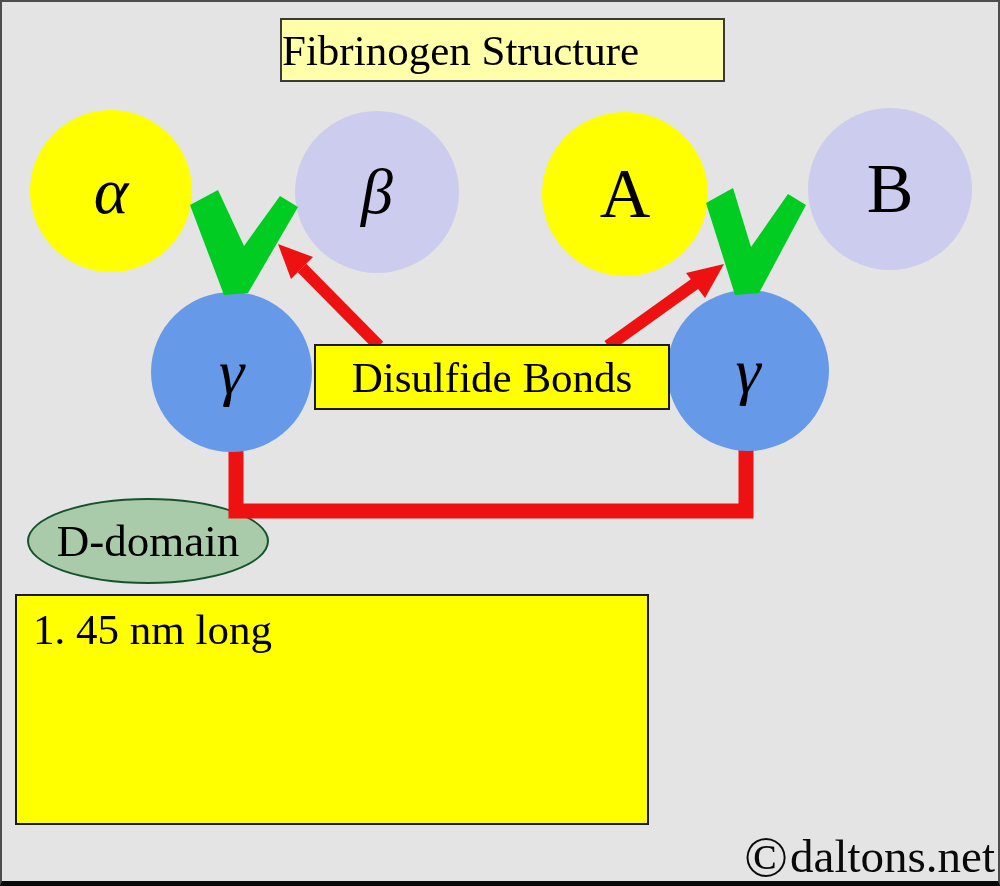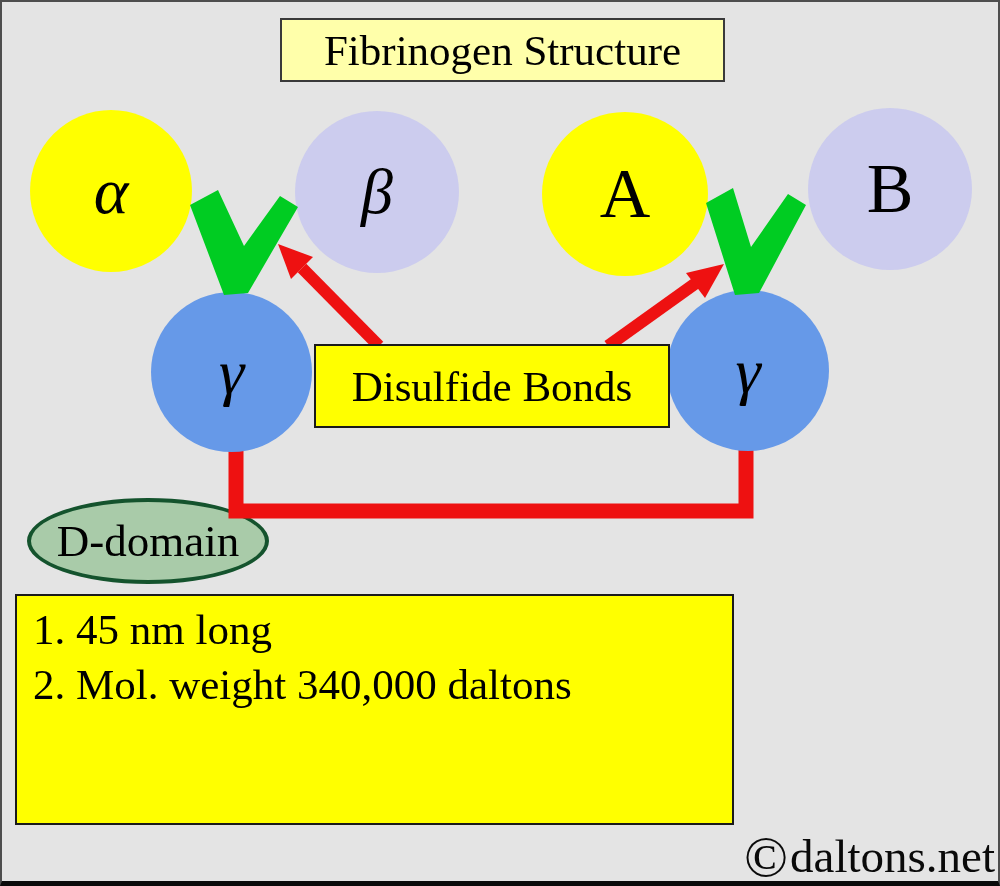--- a/index.html
+++ b/index.html
@@ -17,21 +17,21 @@
     color: #000;
   }
 
   .layer-svg { position: absolute; left: 0; top: 0; width: 1000px; height: 886px; }
   .svg-under { z-index: 2; }
   .svg-over  { z-index: 4; }
 
   .title-box {
     position: absolute; left: 278px; top: 16px; width: 445px; height: 64px;
     background: #FFFFAA; border: 2px solid #3a3a3a;
-    display: flex; align-items: center; justify-content: center;
+    display: flex; align-items: center; 
     font-size: 43px; z-index: 5;
   }
 
   .circle {
     position: absolute; border-radius: 50%;
     display: flex; align-items: center; justify-content: center;
     z-index: 3; line-height: 1;
   }
   .c-yellow   { background: #FFFF00; }
   .c-lavender { background: #CCCCEE; }
@@ -41,36 +41,36 @@
 
   .circle-alpha { left: 28px;  top: 108px; width: 162px; height: 162px; }
   .circle-beta  { left: 293px; top: 109px; width: 164px; height: 162px; }
   .circle-A     { left: 540px; top: 110px; width: 166px; height: 164px; }
   .circle-B     { left: 806px; top: 106px; width: 164px; height: 162px; }
   .circle-gamma-left  { left: 149px; top: 290px; width: 161px; height: 160px; }
   .circle-gamma-right { left: 665px; top: 288px; width: 162px; height: 161px; }
 
   .domain-ellipse {
     position: absolute; border-radius: 50%;
-    background: #A9CBA9; border: 4px solid #14532d;
+    background: #A9CBA9; border: 2px solid #14532d;
     display: flex; align-items: center; justify-content: center;
     font-size: 45px; z-index: 1;
   }
   .d-domain { left: 25px;  top: 496px; width: 242px; height: 86px; }
   .e-domain { left: 707px; top: 494px; width: 243px; height: 86px; }
 
   .bond-label {
-    position: absolute; left: 312px; top: 342px; width: 356px; height: 84px;
+    position: absolute; left: 312px; top: 342px; width: 356px; height: 66px;
     background: #FFFF00; border: 2px solid #1a1a1a;
     display: flex; align-items: center; justify-content: center;
     font-size: 43px; z-index: 5;
   }
 
   .info-box {
-    position: absolute; left: 13px; top: 592px; width: 719px; height: 231px;
+    position: absolute; left: 13px; top: 592px; width: 634px; height: 231px;
     background: #FFFF00; border: 2px solid #1a1a1a;
     padding: 6px 0 0 16px; z-index: 5;
   }
   .info-box .fact { font-size: 43px; line-height: 55px; white-space: nowrap; }
 
   .watermark {
     position: absolute; left: 688px; top: 828px; width: 305px; height: 52px;
     z-index: 5; display: flex; align-items: center; justify-content: flex-end;
     font-size: 47px; color: #0a0a0a; line-height: 1;
   }
@@ -124,21 +124,20 @@
     <line x1="606" y1="344" x2="694" y2="281" stroke="#EE1111" stroke-width="12"></line>
     <polygon points="722,262 703,296 684,271" fill="#EE1111"></polygon>
   </svg>
 
   <div class="bond-label">
     <span>Disulfide Bonds</span>
   </div>
 
   <div class="info-box">
     <div class="fact">1. 45 nm long</div>
-    <div class="fact">2. Mol. weight 340,000 daltons</div>
   </div>
 
   <div class="watermark">
     <span class="copy-sym">©</span>
     <span>daltons.net</span>
   </div>
 
 </div>
 
 </body></html>

